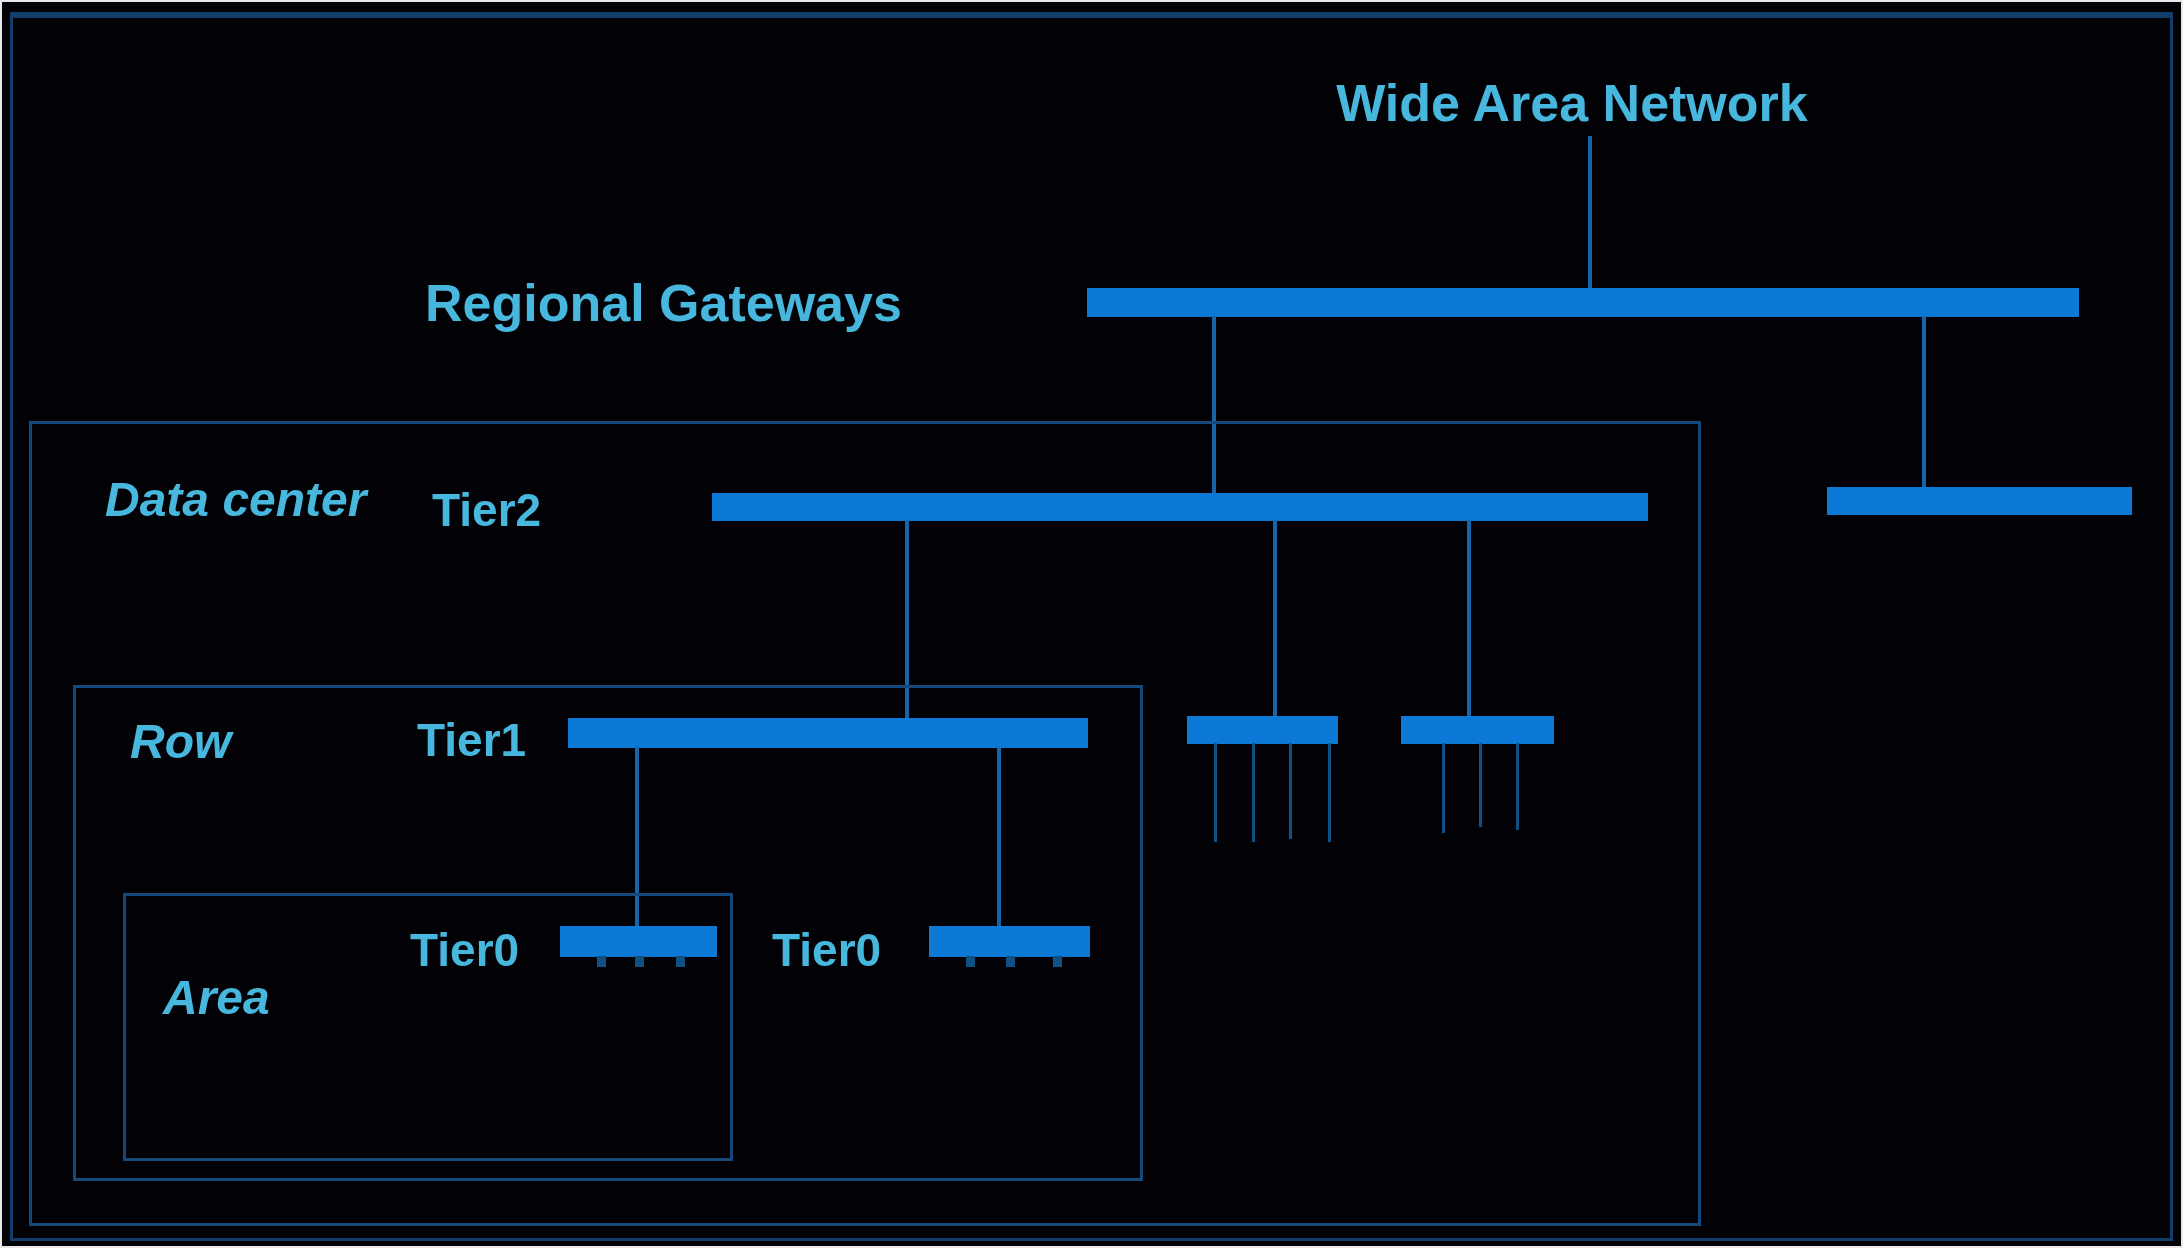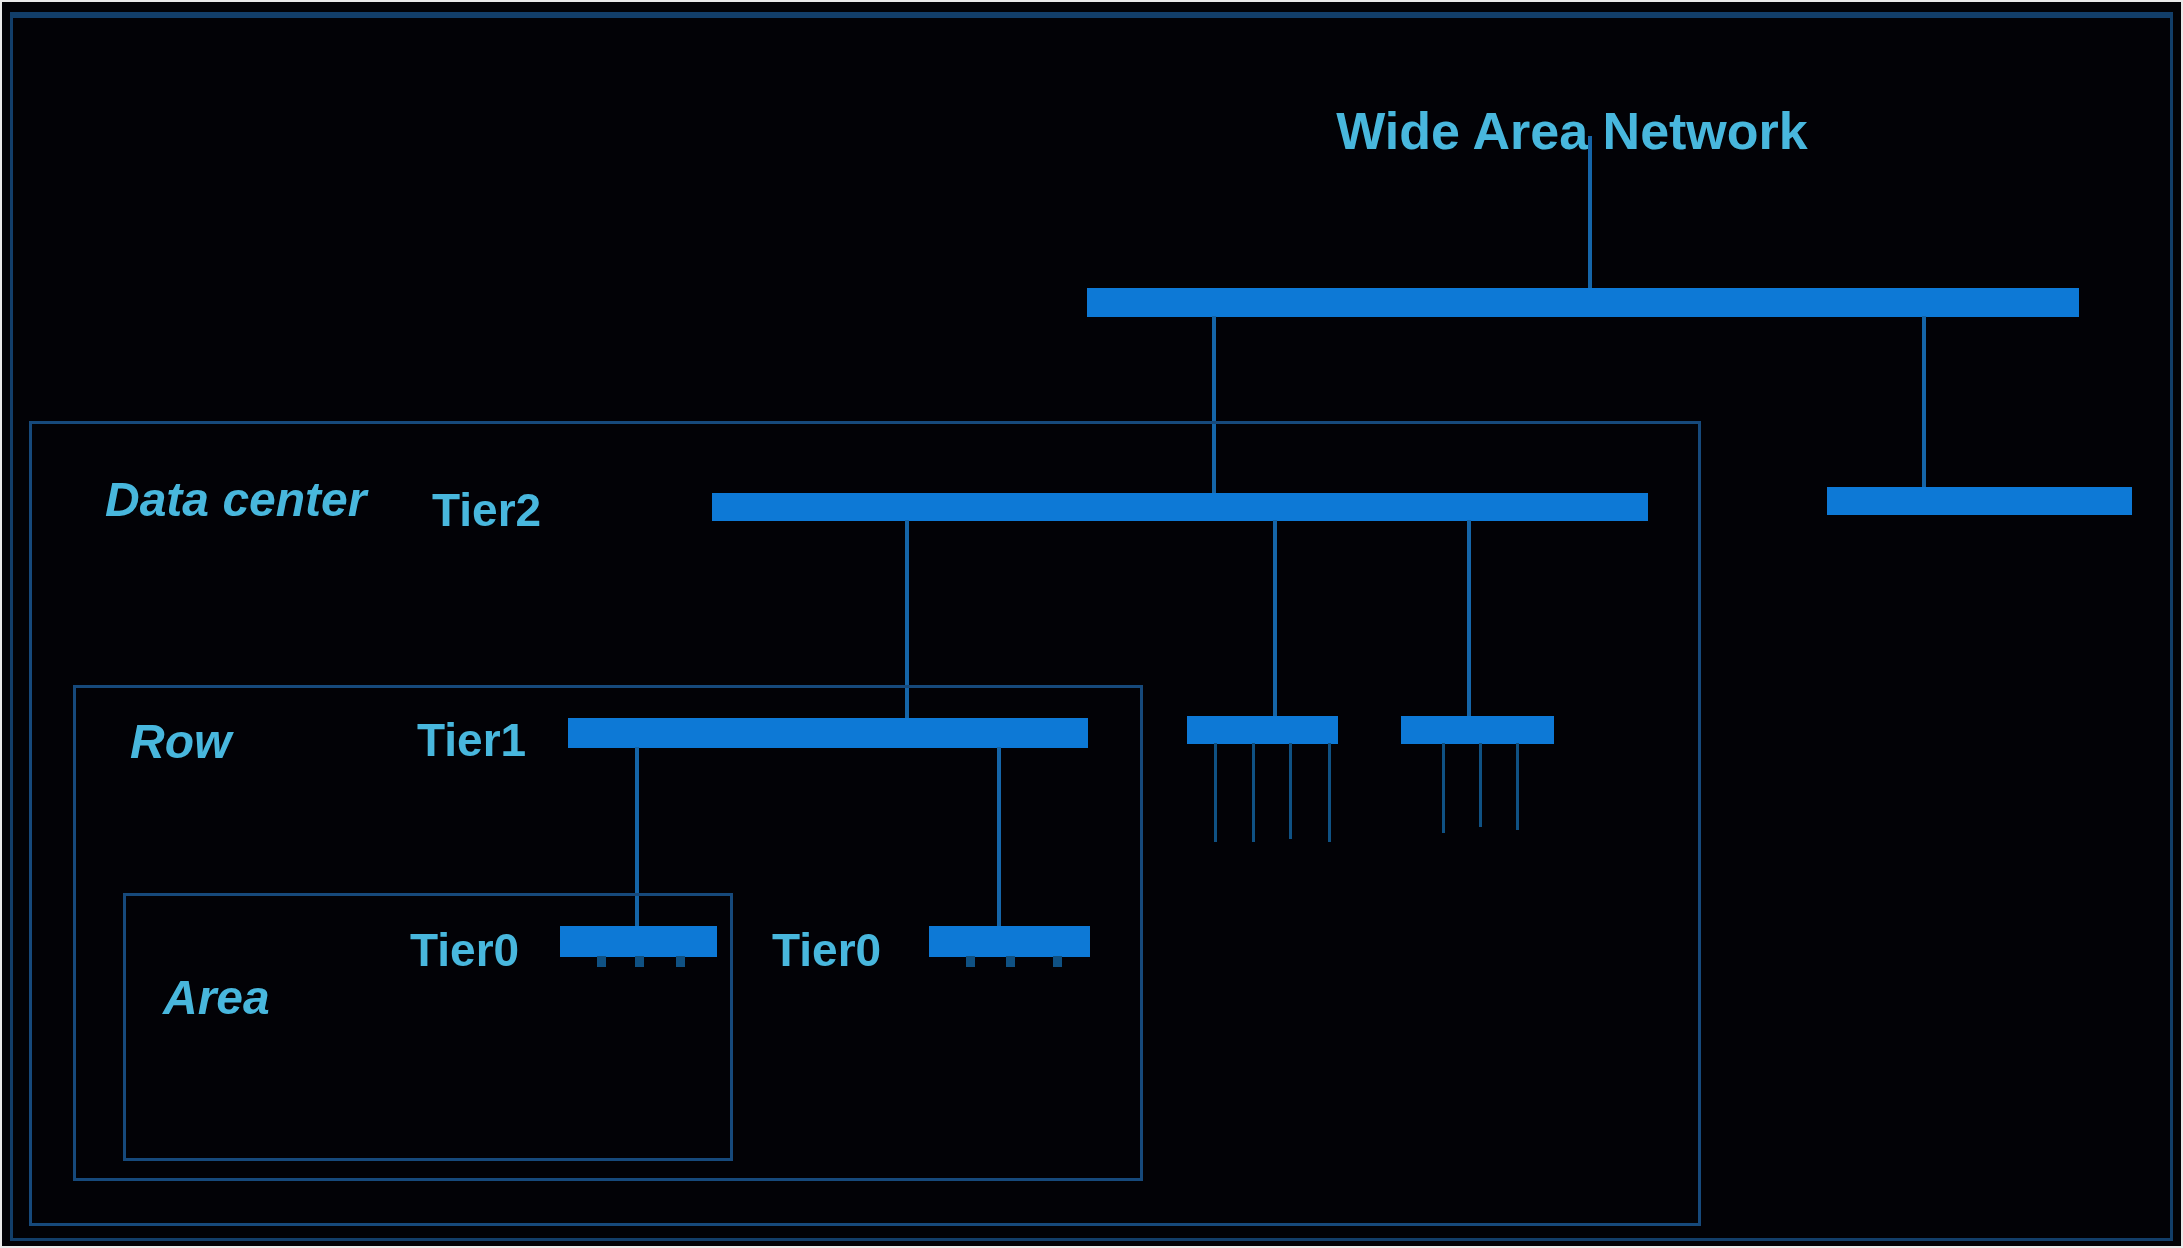--- a/index.html
+++ b/index.html
@@ -46,23 +46,24 @@
   .lbl-lg { font-size: 46px; margin-top: 10px; }
   .lbl-it { font-size: 48px; font-style: italic; margin-left: 8px; }
 </style>
 </head>
 <body>
 
 <div class="canvas abs">
 
   <div class="abs outer-box"></div>
 
-  <div class="abs lbl lbl-xl" style="left:1330px; top:72px; width:480px; text-align:center;margin-top:28px;">Wide Area Network</div>
+  <div class="abs lbl lbl-xl" style="left:1330px; top:72px; width:480px; text-align:center;">Wide Area Network</div>
   <div class="abs vline" style="left:1586px; top:134px; height:154px;"></div>
 
+  <div class="abs lbl lbl-xl" style="left:423px; top:272px;">Regional Gateways</div>
   <div class="abs bar" style="left:1085px; top:286px; width:992px; height:29px;"></div>
   <div class="abs vline" style="left:1210px; top:314px; height:179px;"></div>
   <div class="abs vline" style="left:1920px; top:314px; height:173px;"></div>
   <div class="abs bar" style="left:1825px; top:485px; width:305px; height:28px;"></div>
 
   <div class="abs dc-box"></div>
   <div class="abs lbl lbl-it" style="left:95px; top:470px;">Data center</div>
   <div class="abs lbl lbl-lg" style="left:430px; top:472px;">Tier2</div>
   <div class="abs bar" style="left:710px; top:491px; width:936px; height:28px;"></div>
   <div class="abs vline" style="left:903px; top:518px; height:200px;"></div>

